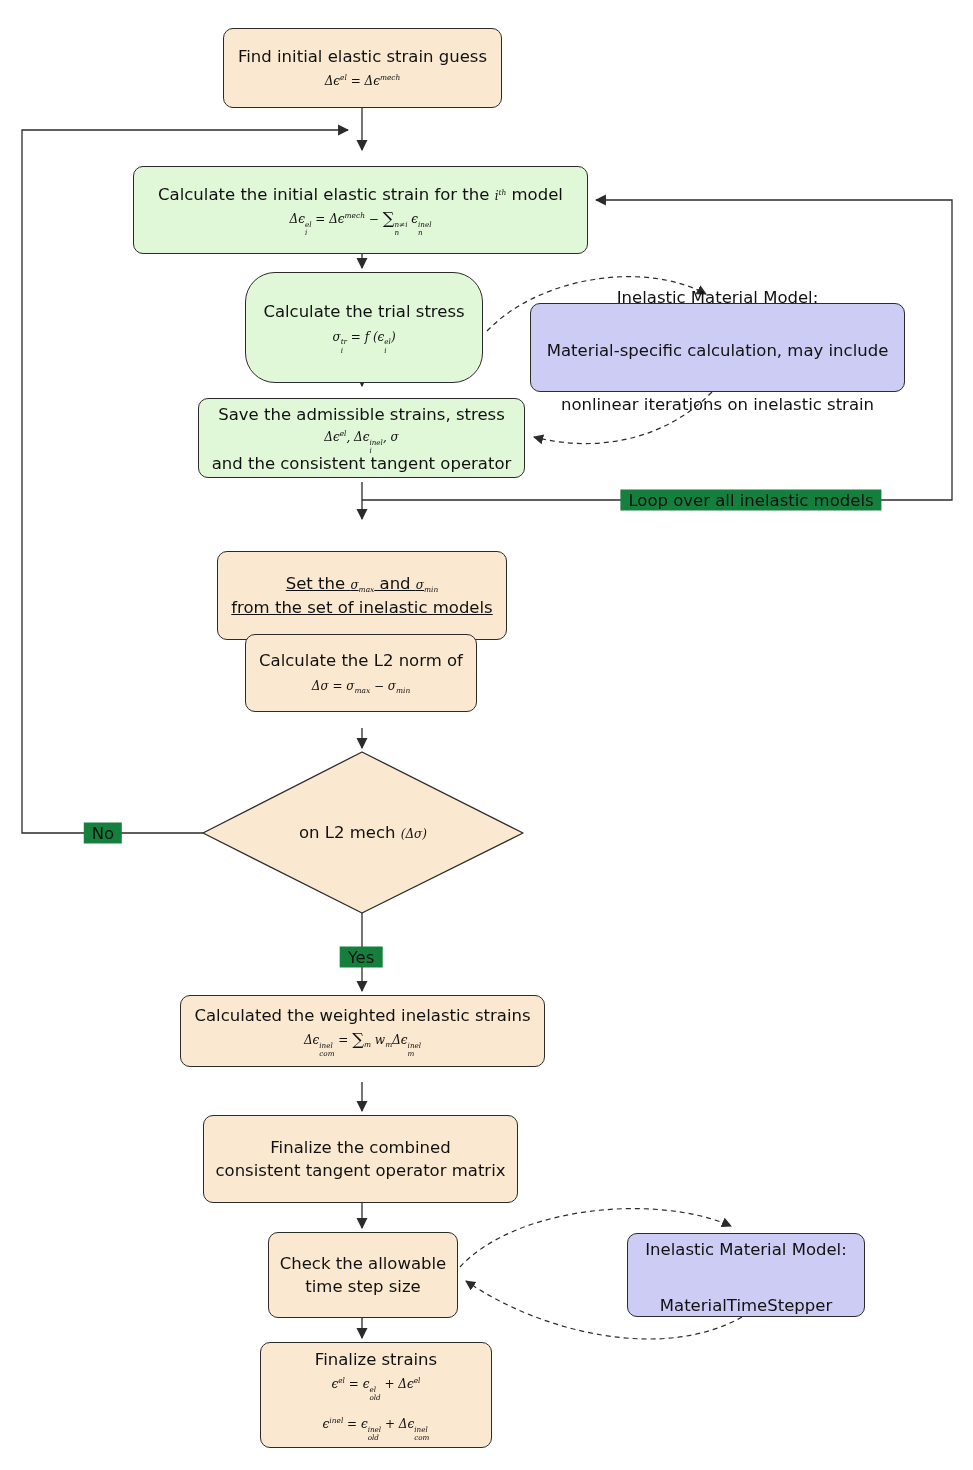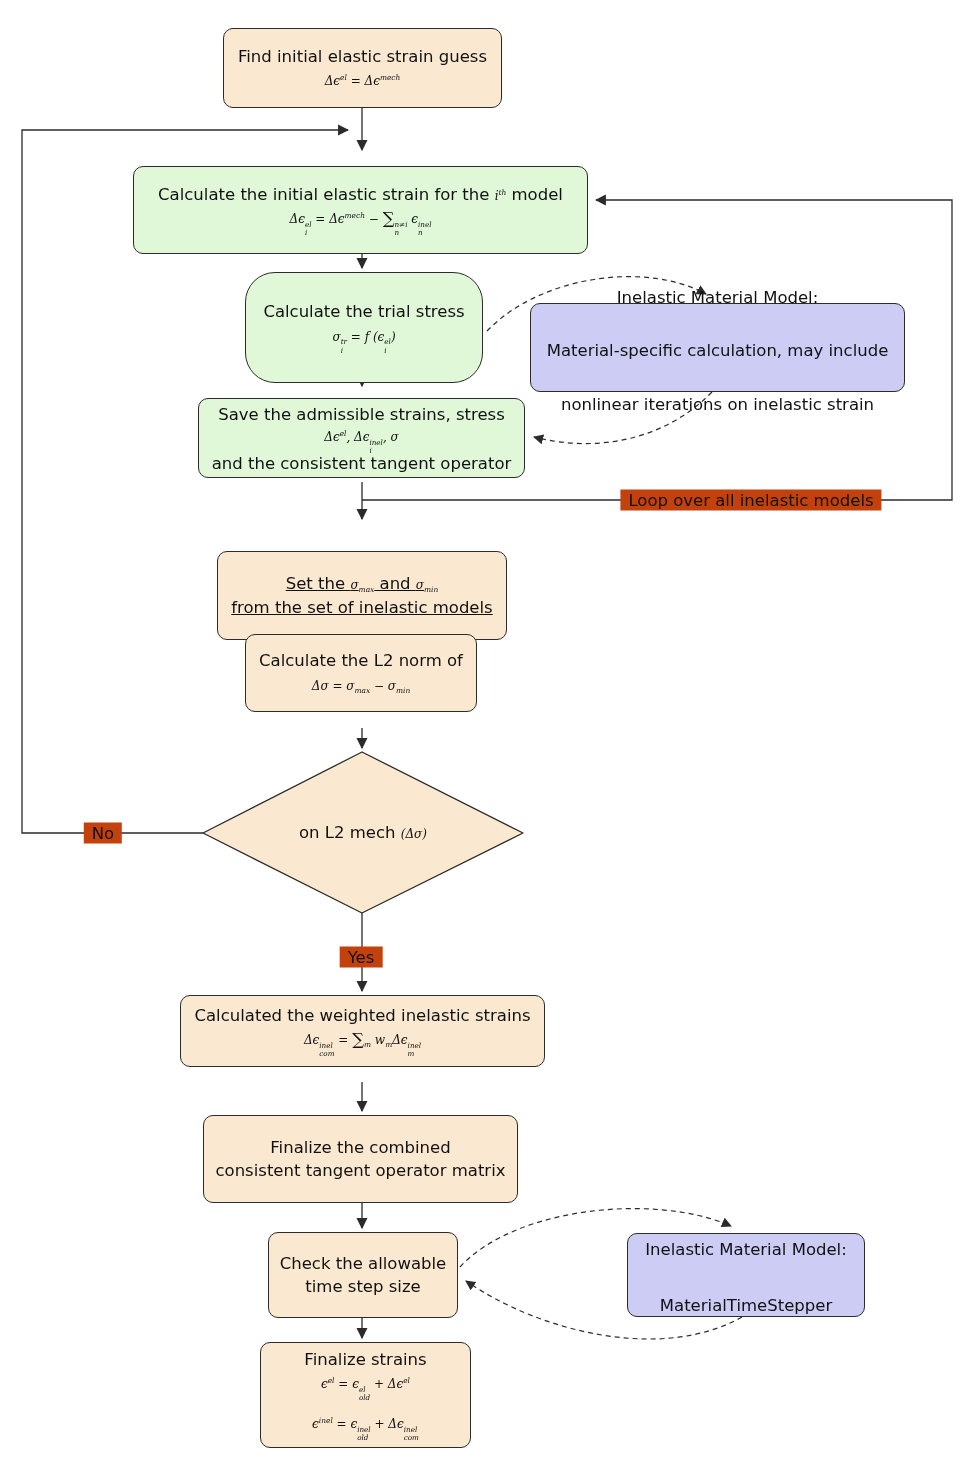--- a/index.html
+++ b/index.html
@@ -10,21 +10,21 @@
   #wires .dashed{fill:none;stroke:var(--stroke);stroke-width:1.2;stroke-dasharray:5 4;}
   #wires .diamond{fill:var(--tan);stroke:var(--stroke);stroke-width:1.3;stroke-linejoin:round;}
 
   .node{position:absolute;box-sizing:border-box;border:1.3px solid var(--stroke);
         border-radius:10px;display:flex;flex-direction:column;justify-content:center;
         align-items:center;text-align:center;padding:4px 8px;font-size:16.5px;line-height:1.42;}
   .tan{background:var(--tan);}
   .green{background:var(--green);}
   .purple{background:var(--purple);gap:37px;}
 
-  .free{position:absolute;transform:translate(-50%,-50%);background:#c2410c;
+  .free{position:absolute;transform:translate(-50%,-50%);background:#15803d;
         padding:1px 8px;font-size:16.5px;white-space:nowrap;}
   .dtext{position:absolute;transform:translate(-50%,-50%);text-align:center;
          font-size:16.5px;line-height:1.45;width:280px;}
 
   .line{min-height:1em;}
   .line.spacer{height:9px;min-height:9px;}
   .math{font-family:"DejaVu Serif", serif;font-style:italic;font-size:12px;}
   .math sup,.math sub{font-size:0.62em;font-style:italic;}
   .supsub{display:inline-flex;flex-direction:column;align-items:flex-start;
           font-size:0.60em;line-height:1.12;vertical-align:-0.5em;}
@@ -35,21 +35,21 @@
   #n-calc-initial{left:133px;top:154px;width:455px;height:88px;margin-top:12px;}
   #n-trial-stress{left:245px;top:272px;width:238px;height:111px;border-radius:30px;}
   #n-inelastic-model{left:530px;top:303px;width:375px;height:89px;}
   #n-save{left:198px;top:390px;width:327px;height:80px;margin-top:8px;}
   #n-set-sigma{left:217px;top:551px;width:290px;height:89px;text-decoration:underline;}
   #n-l2norm{left:245px;top:634px;width:232px;height:78px;}
   #n-weighted{left:180px;top:995px;width:365px;height:72px;}
   #n-finalize-tangent{left:203px;top:1115px;width:315px;height:88px;}
   #n-check-step{left:268px;top:1232px;width:190px;height:86px;}
   #n-time-stepper{left:627px;top:1233px;width:238px;height:84px;}
-  #n-finalize-strains{left:260px;top:1342px;width:211px;height:106px;}
+  #n-finalize-strains{left:260px;top:1342px;width:232px;height:106px;}
   #l-diamond{left:363px;top:833px;}
   #l-loop{left:751px;top:500px;}
   #l-no{left:103px;top:833px;}
   #l-yes{left:361px;top:957px;}
 </style>
 </head>
 <body>
 
 <div id="canvas">
 

